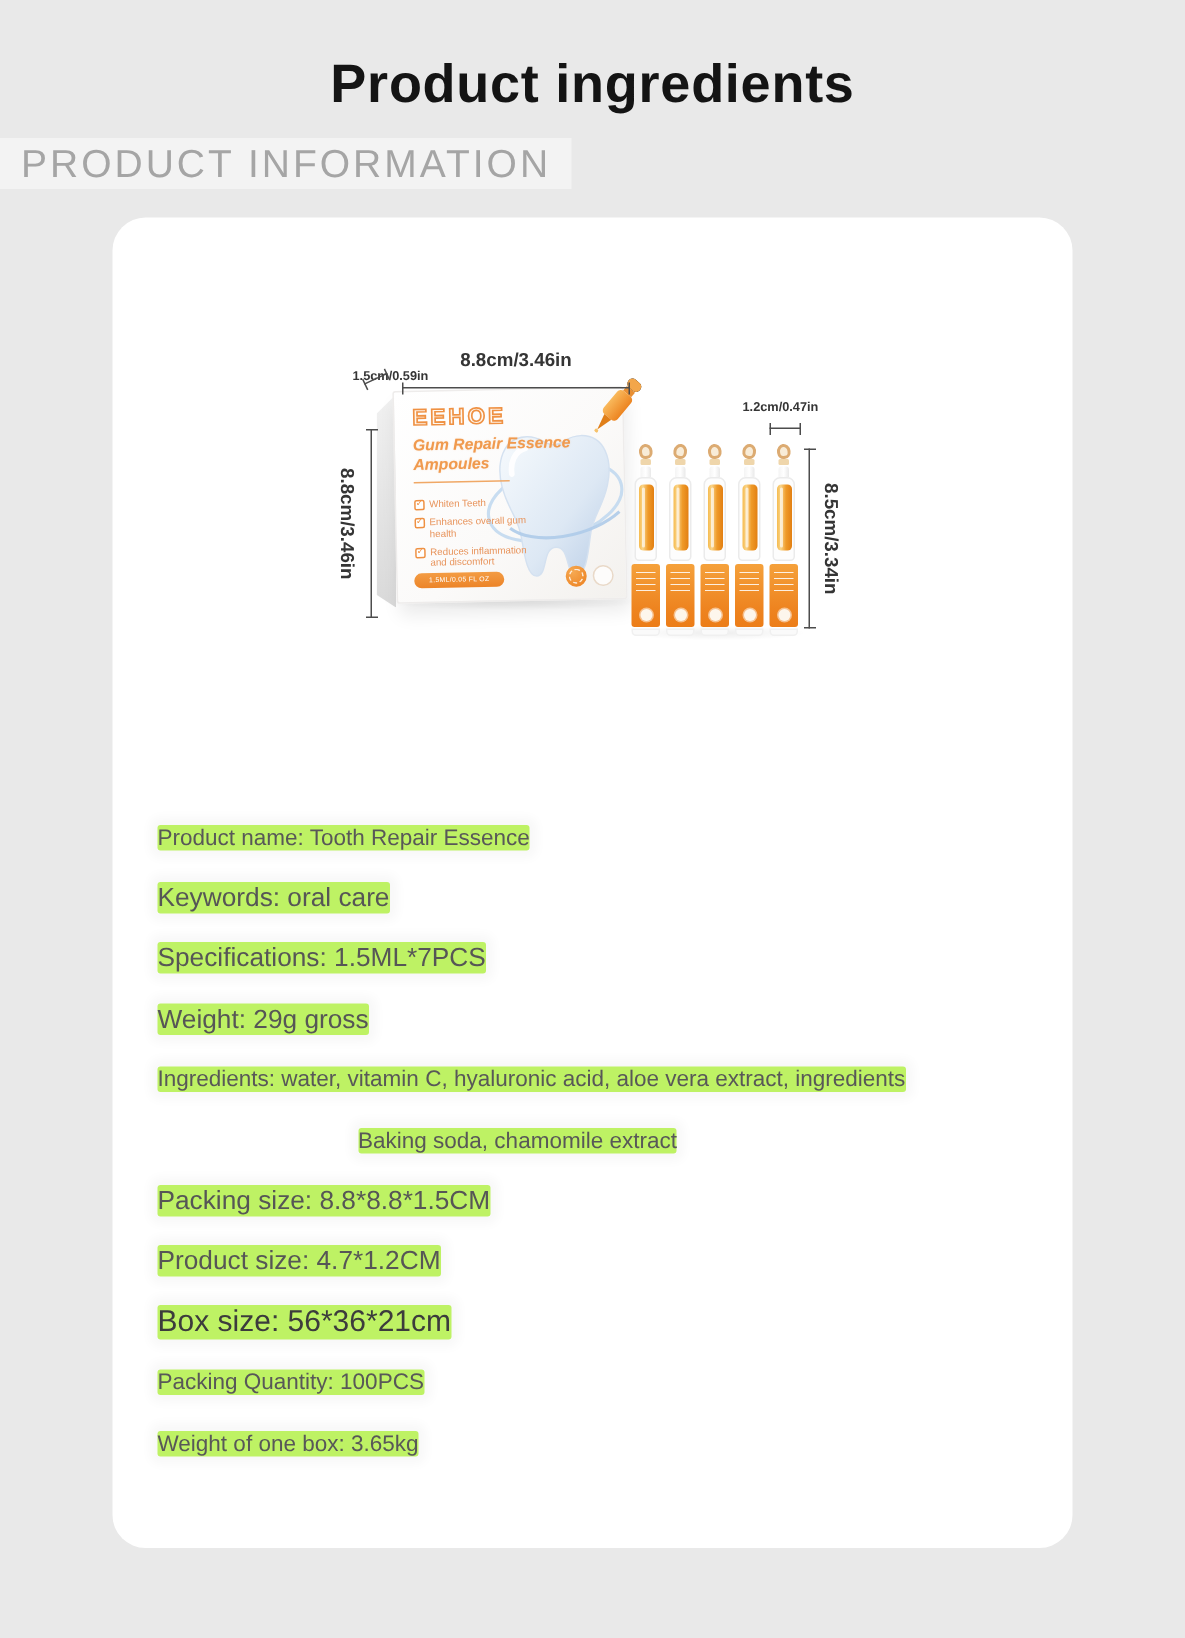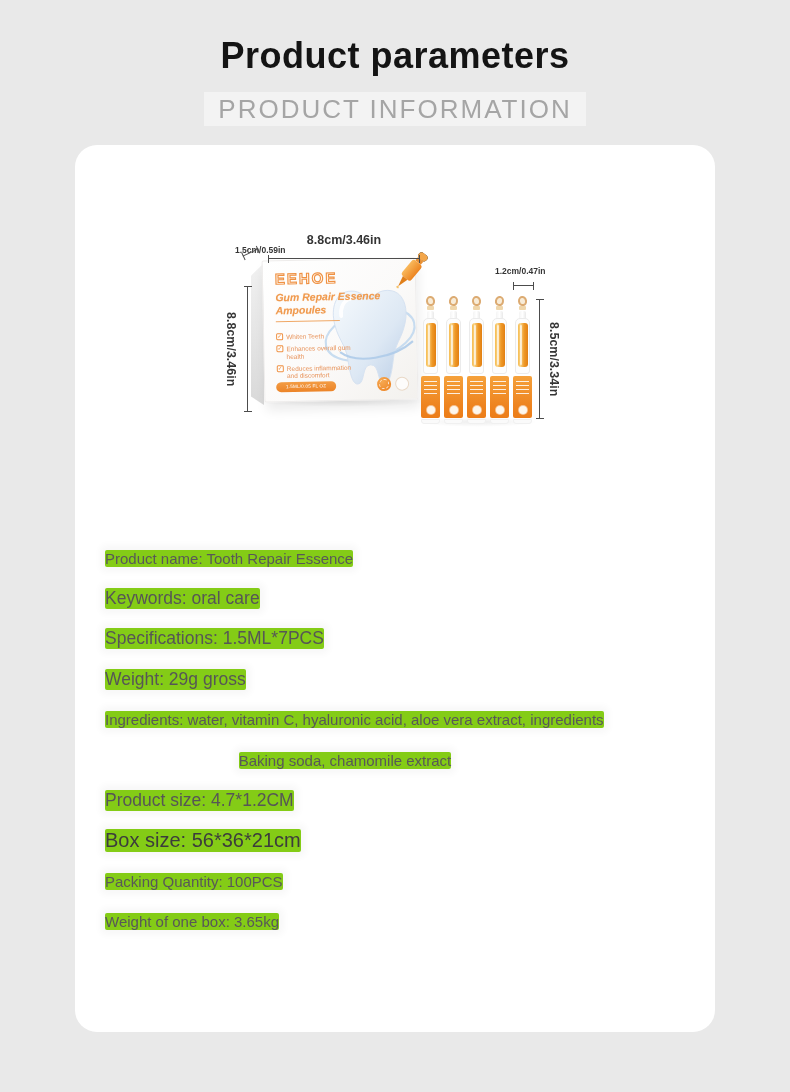--- a/index.html
+++ b/index.html
@@ -13,21 +13,21 @@
   }
   .page-title {
     text-align:center;
     font-size:36px;
     font-weight:600;
     color:#141414;
     line-height:44px;
     letter-spacing:0.5px;
   }
   .page-subtitle {
-    text-align:center;
+    text-align:left;
     margin-top:14px;
   }
   .page-subtitle span {
     display:inline-block;
     font-size:26px;
     color:#a5a5a5;
     letter-spacing:2px;
     background:rgba(255,255,255,0.45);
     padding:2px 14px;
     line-height:30px;
@@ -133,30 +133,30 @@
   .dim-height-line { left:172px; top:141px; height:126px; }
   .dim-height-label{ left:149px; top:141px; height:126px; }
   .dim-ampw-label  { left:420px; top:121px; }
   .dim-ampw-line   { left:438px; top:140px; width:21px; }
   .dim-amph-line   { left:464px; top:154px; height:120px; }
   .dim-amph-label  { left:472px; top:154px; height:120px; }
 
   
   .specs { position:absolute; left:30px; top:393px; width:582px; }
   .spec-row { height:40.4px; display:flex; align-items:center; }
-  .spec-row .patch { background:#84cc16; box-shadow:0 0 7px 5px #f8f8f8; border-radius:2px; }
+  .spec-row .patch { background:#bef264; box-shadow:0 0 7px 5px #f8f8f8; border-radius:2px; }
   .t-sm  { font-size:15px;   color:#585858; }
   .t-md  { font-size:17.5px; color:#565656; }
   .t-lg  { font-size:20px;   color:#3c3c3c;text-align:right; }
   .spec-row.centered { width:480px; justify-content:center; }
 </style>
 </head>
 <body>
 
-<h1 class="page-title">Product parameters</h1>
+<h1 class="page-title">Product ingredients</h1>
 <div class="page-subtitle">
   <span>PRODUCT INFORMATION</span>
 </div>
 
 <div class="card">
 
   <div class="figure">
 
     <div class="soft-shadow shadow-box"></div>
     <div class="soft-shadow shadow-amps"></div>
@@ -313,20 +313,23 @@
     <div class="spec-row">
       <span class="patch t-md">Weight: 29g gross</span>
     </div>
     <div class="spec-row">
       <span class="patch t-sm">Ingredients: water, vitamin C, hyaluronic acid, aloe vera extract, ingredients</span>
     </div>
     <div class="spec-row centered">
       <span class="patch t-sm">Baking soda, chamomile extract</span>
     </div>
     <div class="spec-row">
+      <span class="patch t-md">Packing size: 8.8*8.8*1.5CM</span>
+    </div>
+    <div class="spec-row">
       <span class="patch t-md">Product size: 4.7*1.2CM</span>
     </div>
     <div class="spec-row">
       <span class="patch t-lg">Box size: 56*36*21cm</span>
     </div>
     <div class="spec-row">
       <span class="patch t-sm">Packing Quantity: 100PCS</span>
     </div>
     <div class="spec-row">
       <span class="patch t-sm">Weight of one box: 3.65kg</span>

